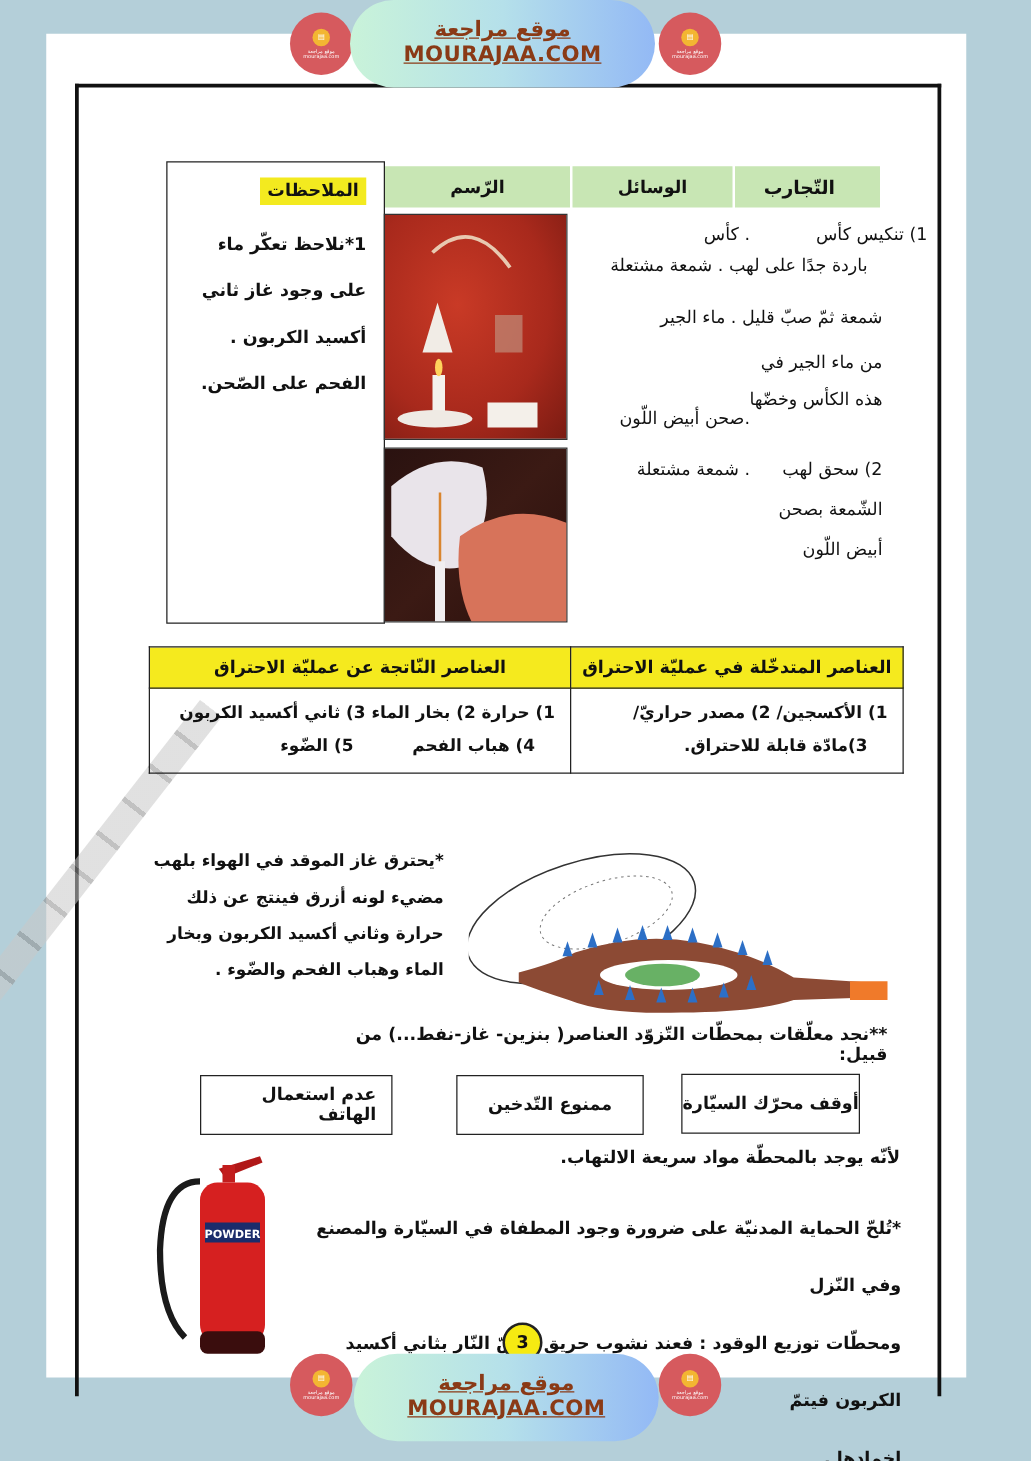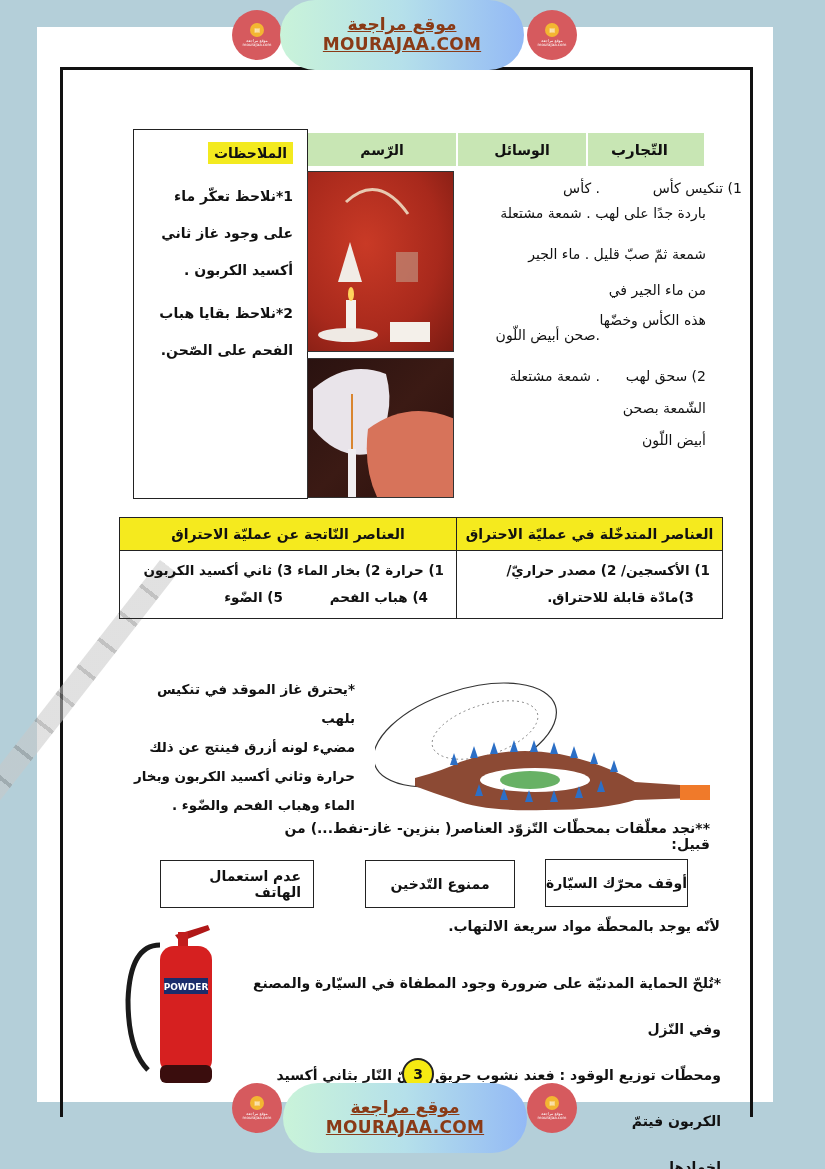--- a/index.html
+++ b/index.html
@@ -132,21 +132,20 @@
   <span class="ar-text" style="font-size:15px;">التّجارب</span>
 </div>
 
 <div class="notes-box ar-text">
   <div style="text-align:right;margin-bottom:14px;">
     <span class="notes-title">الملاحظات</span>
   </div>
   <p>1*نلاحظ تعكّر ماء</p>
   <p>على وجود غاز ثاني</p>
   <p>أكسيد الكربون .</p>
-  <p style="margin-top:6px;">2*نلاحظ بقايا هباب</p>
   <p>الفحم على الصّحن.</p>
 </div>
 
 <div class="photo1">
   <svg width="147" height="181" viewBox="0 0 147 181">
     <path d="M38 30 Q70 0 100 42" stroke="#e8c9b0" stroke-width="3" fill="none"></path>
     <polygon points="42,70 30,110 54,110" fill="#f1ece6"></polygon>
     <rect x="38" y="128" width="10" height="30" fill="#f4f1ec"></rect>
     <ellipse cx="43" cy="122" rx="3" ry="7" fill="#ffd35c"></ellipse>
     <ellipse cx="40" cy="163" rx="30" ry="7" fill="#efeae4"></ellipse>
@@ -160,21 +159,21 @@
     <rect x="40" y="90" width="8" height="50" fill="#f1eef0"></rect>
     <line x1="44" y1="35" x2="44" y2="90" stroke="#d9852f" stroke-width="2"></line>
     <path d="M60 70 Q100 40 147 60 L147 140 L70 140 Q55 110 60 70 Z" fill="#d7735a"></path>
   </svg>
 </div>
 
 <div class="exp-text ar-text" style="left:624px;top:176px;width:118px;text-align:right;line-height:24.5px;">
   <div>1) تنكيس كأس</div>
 </div>
 <div class="exp-text ar-text" style="left:540px;top:176px;width:60px;text-align:right;">. كأس</div>
-<div class="exp-text ar-text" style="left:460px;top:201px;width:246px;text-align:right;">
+<div class="exp-text ar-text" style="left:448px;top:201px;width:246px;text-align:right;">
   <span>باردة جدًا على لهب</span>
   <span>. شمعة مشتعلة</span>
 </div>
 <div class="exp-text ar-text" style="left:460px;top:242px;width:246px;text-align:right;">
   <span>شمعة ثمّ صبّ قليل</span>
   <span>. ماء الجير</span>
 </div>
 <div class="exp-text ar-text" style="left:560px;top:278px;width:146px;text-align:right;">من ماء الجير في</div>
 <div class="exp-text ar-text" style="left:560px;top:308px;width:146px;text-align:right;">هذه الكأس وخضّها</div>
 <div class="exp-text ar-text" style="left:460px;top:323px;width:140px;text-align:right;">.صحن أبيض اللّون</div>
@@ -201,21 +200,21 @@
       </td>
       <td>
         <div>1)  حرارة 2)  بخار الماء 3)  ثاني أكسيد الكربون</div>
         <div style="padding-right:16px;white-space:pre;">4) هباب الفحم          5) الضّوء</div>
       </td>
     </tr>
   </tbody>
 </table>
 
 <div class="gas-para ar-text">
-  <div>*يحترق غاز الموقد في تنكيس بلهب</div>
+  <div>*يحترق غاز الموقد في الهواء بلهب</div>
   <div>مضيء لونه أزرق فينتج عن ذلك</div>
   <div>حرارة وثاني أكسيد الكربون وبخار</div>
   <div>الماء وهباب الفحم والضّوء .</div>
 </div>
 
 <div style="position:absolute;left:375px;top:670px;width:345px;height:150px;">
   <svg width="345" height="150" viewBox="0 0 345 150">
     <ellipse cx="90" cy="65" rx="95" ry="45" transform="rotate(-18 90 65)" fill="none" stroke="#333" stroke-width="1.2"></ellipse>
     <ellipse cx="110" cy="60" rx="55" ry="25" transform="rotate(-18 110 60)" fill="none" stroke="#777" stroke-width="0.8" stroke-dasharray="2 3"></ellipse>
     <path d="M40 108 Q70 100 85 92 Q150 70 215 92 Q240 100 260 112 L320 116 L320 128 L260 130 Q230 140 170 140 Q110 142 80 130 Q55 122 40 116 Z" fill="#8c4a34"></path>

